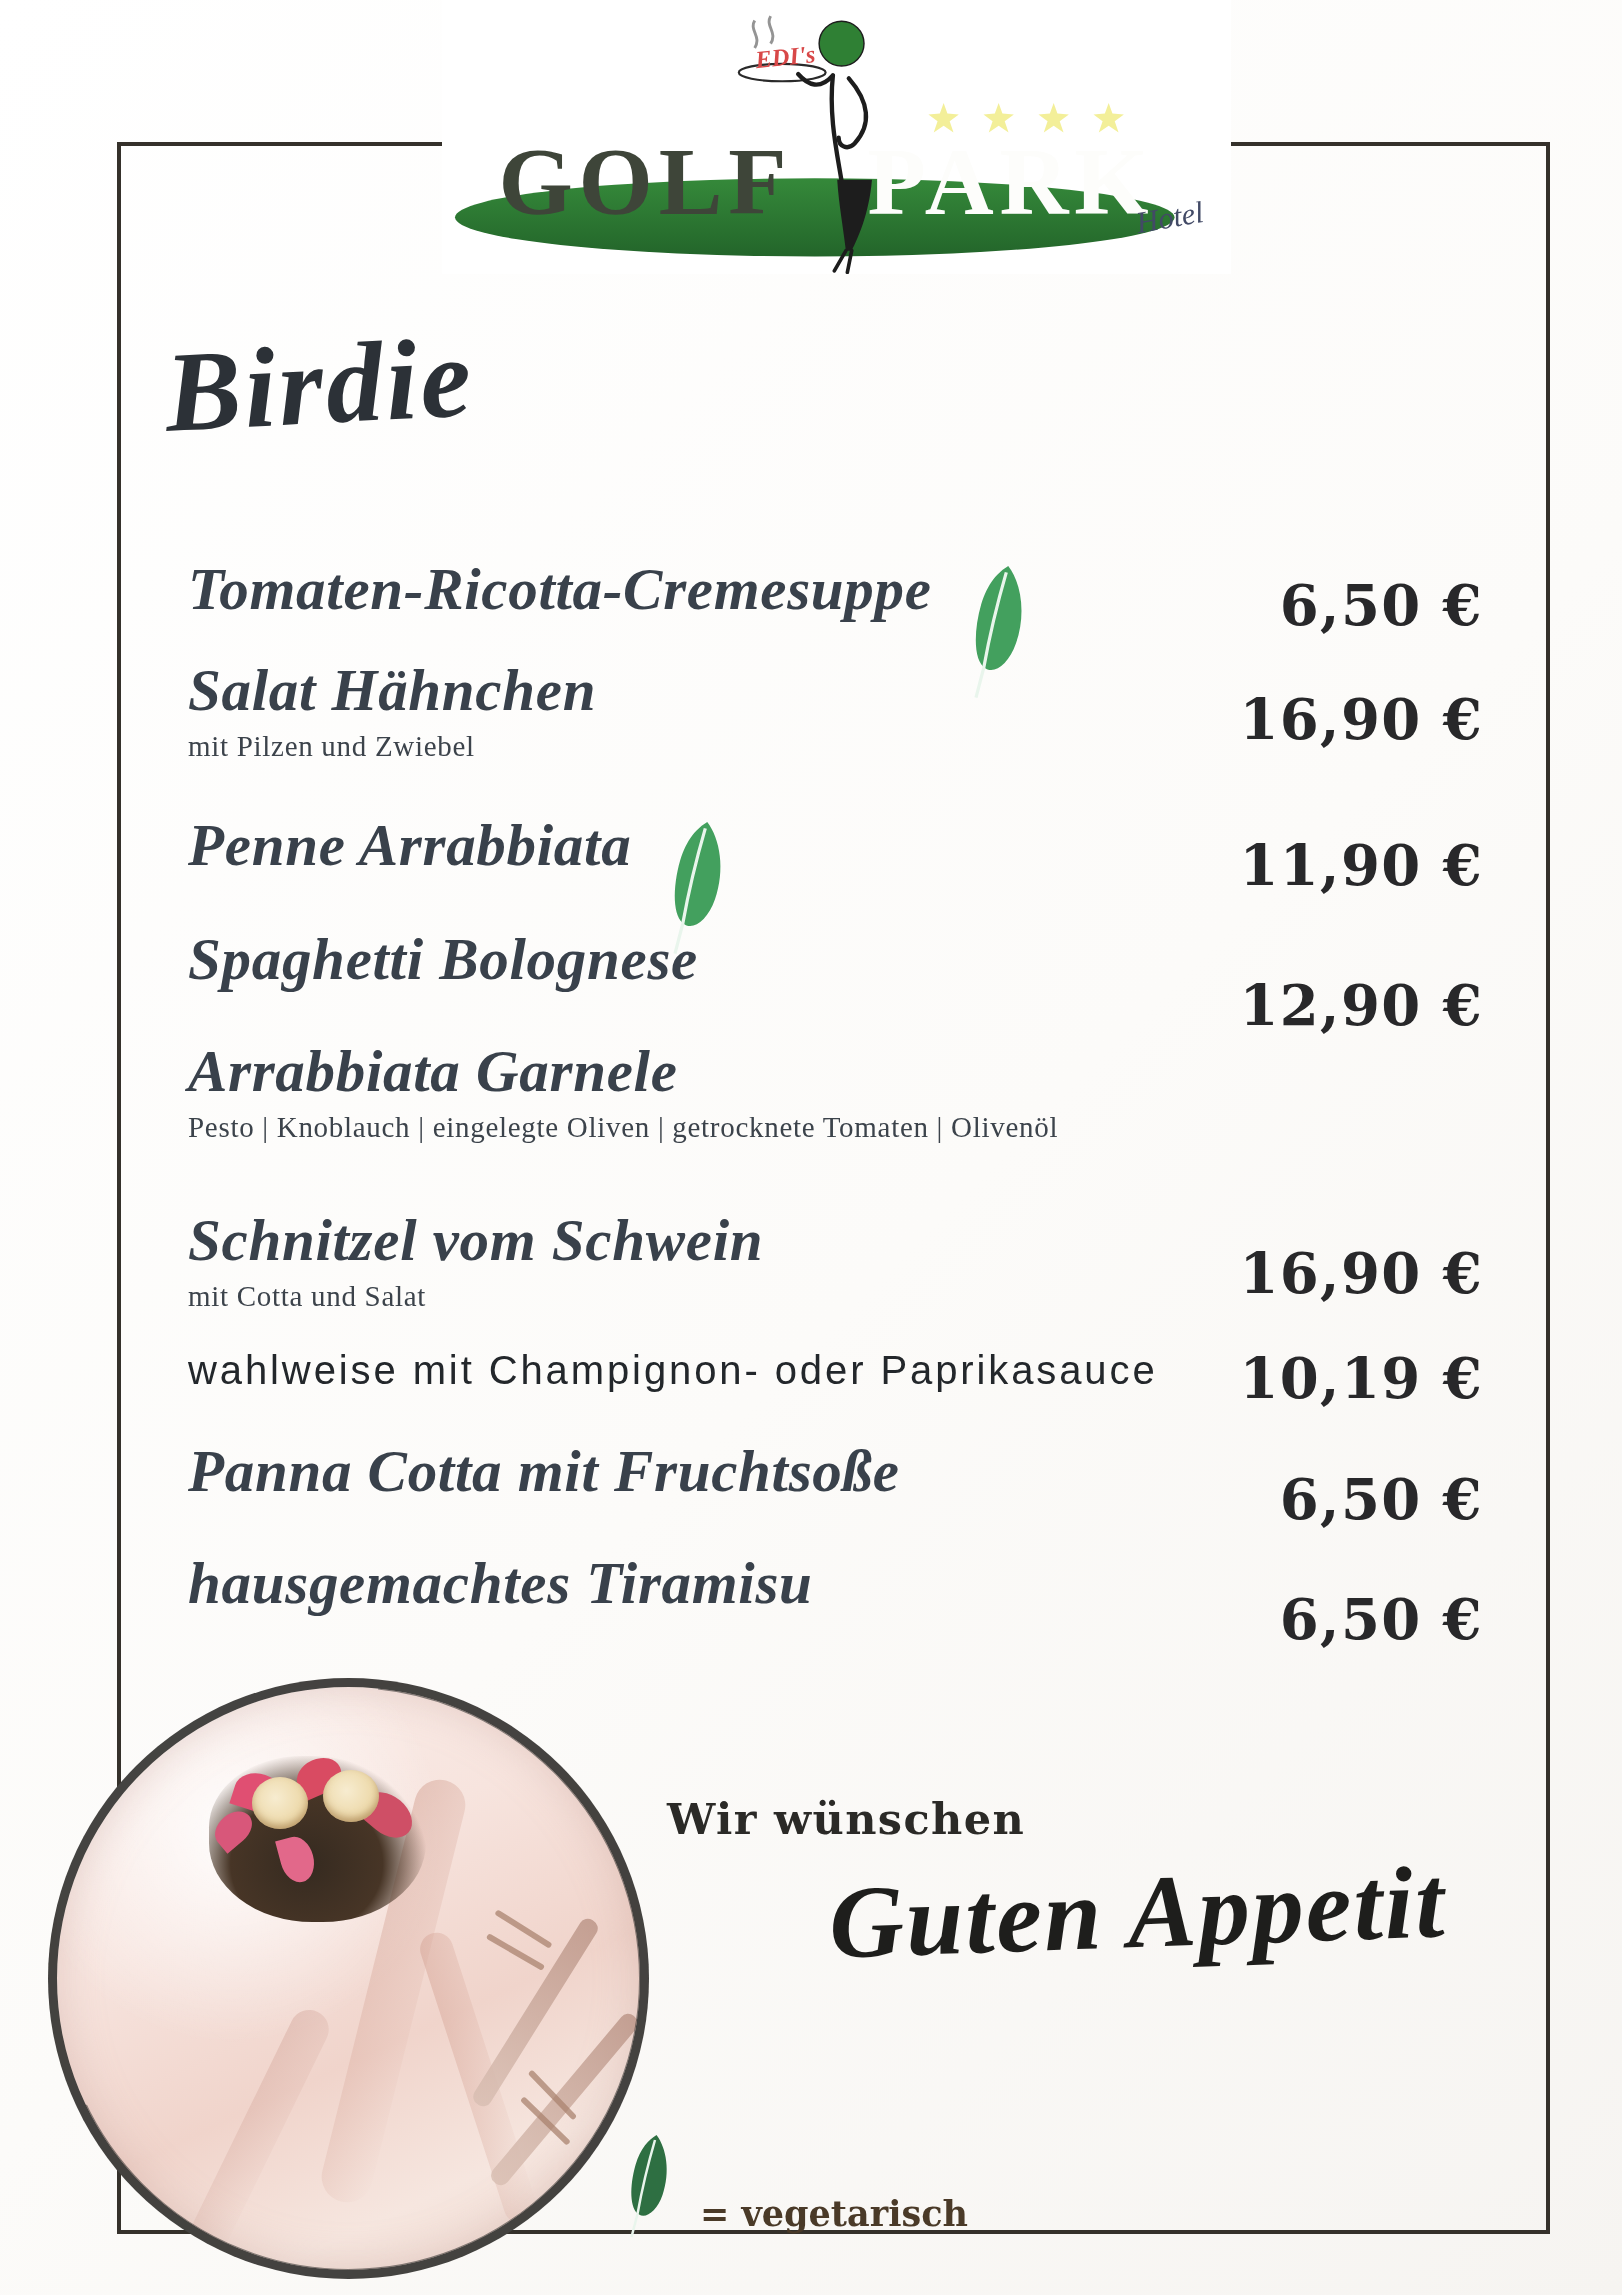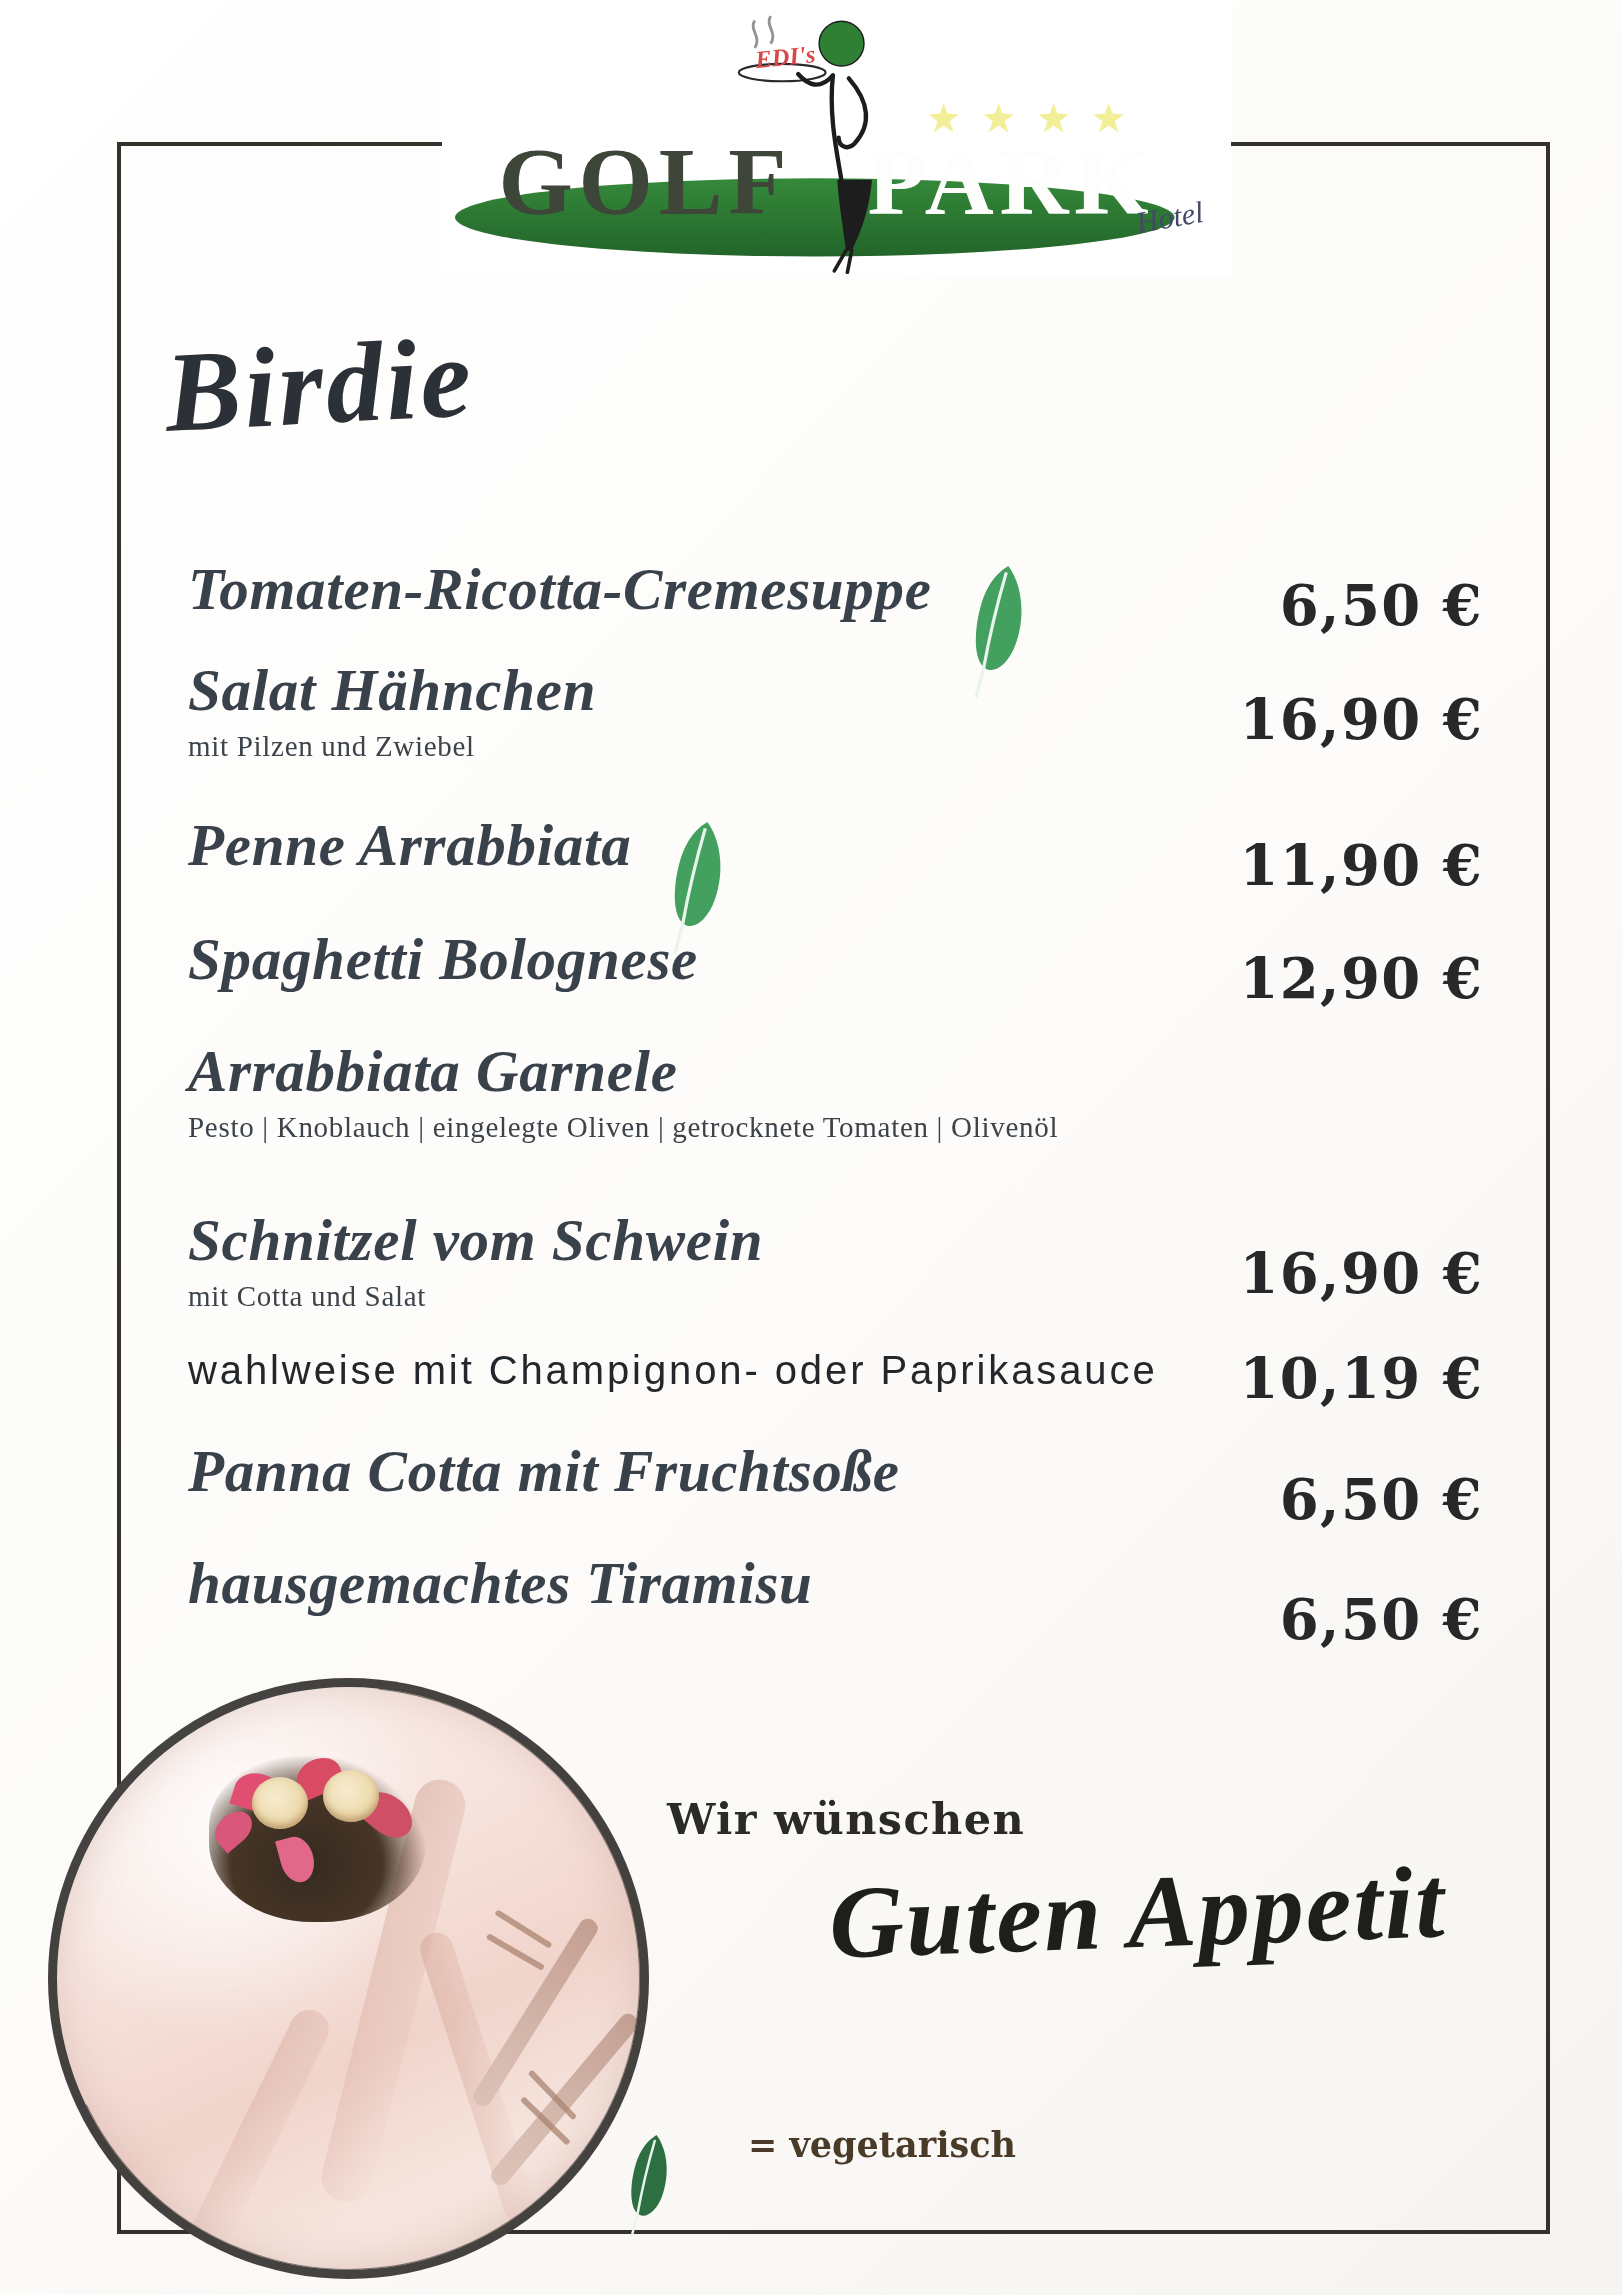--- a/index.html
+++ b/index.html
@@ -52,21 +52,21 @@
   .wish-1 {
     position:absolute; left:667px; top:1794px; z-index:4;
     font-family:"DejaVu Serif", serif; font-weight:700; font-size:43px;
     color:#2b2a27; letter-spacing:1.4px;
   }
   .wish-2 {
     position:absolute; left:829px; top:1853px; z-index:4;
     font-family:"Liberation Serif", serif; font-style:italic; font-weight:700;
     font-size:103px; color:#1e1e1c; letter-spacing:2.2px; transform:rotate(-2deg);
   }
-  .legend { position:absolute; left:617px; top:2133px; display:flex; align-items:flex-start; z-index:4;gap:48px; }
+  .legend { position:absolute; left:617px; top:2133px; display:flex; align-items:flex-end; z-index:4; }
   .legend-leaf { width:67px; height:110px; }
   .legend-text {
     font-family:"DejaVu Serif", serif; font-weight:700; font-size:35px;
     color:#4a3a28; margin-left:16px; transform:translateY(-8.7px);
   }
   
   .photo {
     position:absolute; left:48px; top:1678px; width:601px; height:601px;
     border-radius:50%; z-index:3;
     background:
@@ -200,21 +200,21 @@
     </div>
     <div class="price" style="margin-top:17px">11,90 €</div>
   </div>
 
   <div class="row" style="top:929px">
     <div class="left">
       <div class="name-line">
           <span class="item-name">Spaghetti Bolognese</span>
         </div>
     </div>
-    <div class="price" style="margin-top:16px">12,90 €</div>
+    <div class="price" style="margin-top:43px">12,90 €</div>
   </div>
 
   <div class="row" style="top:1041px">
     <div class="left">
       <div class="name-line">
           <span class="item-name">Arrabbiata Garnele</span>
         </div>
       <div class="item-desc">Pesto | Knoblauch | eingelegte Oliven | getrocknete Tomaten | Olivenöl</div>
     </div>
   </div>

